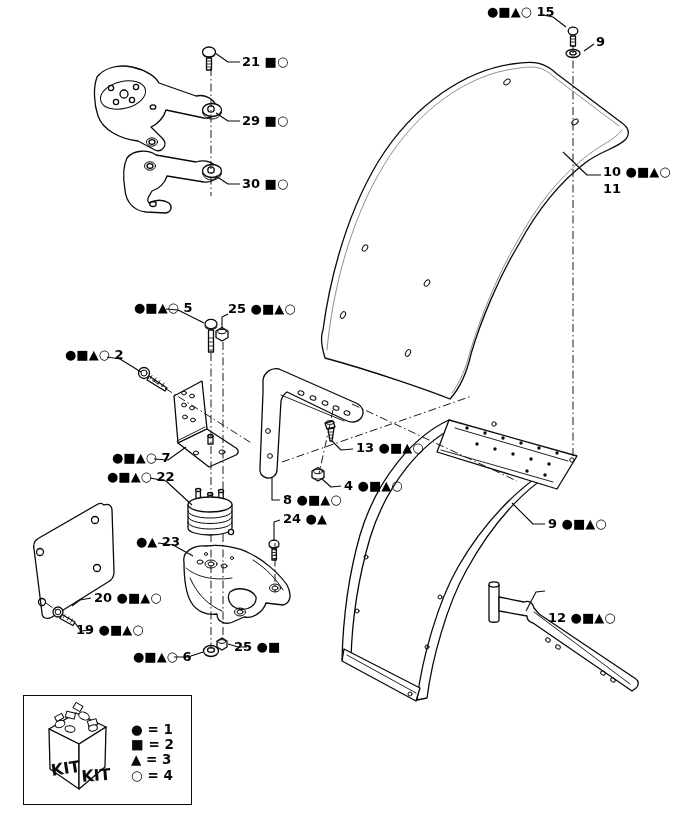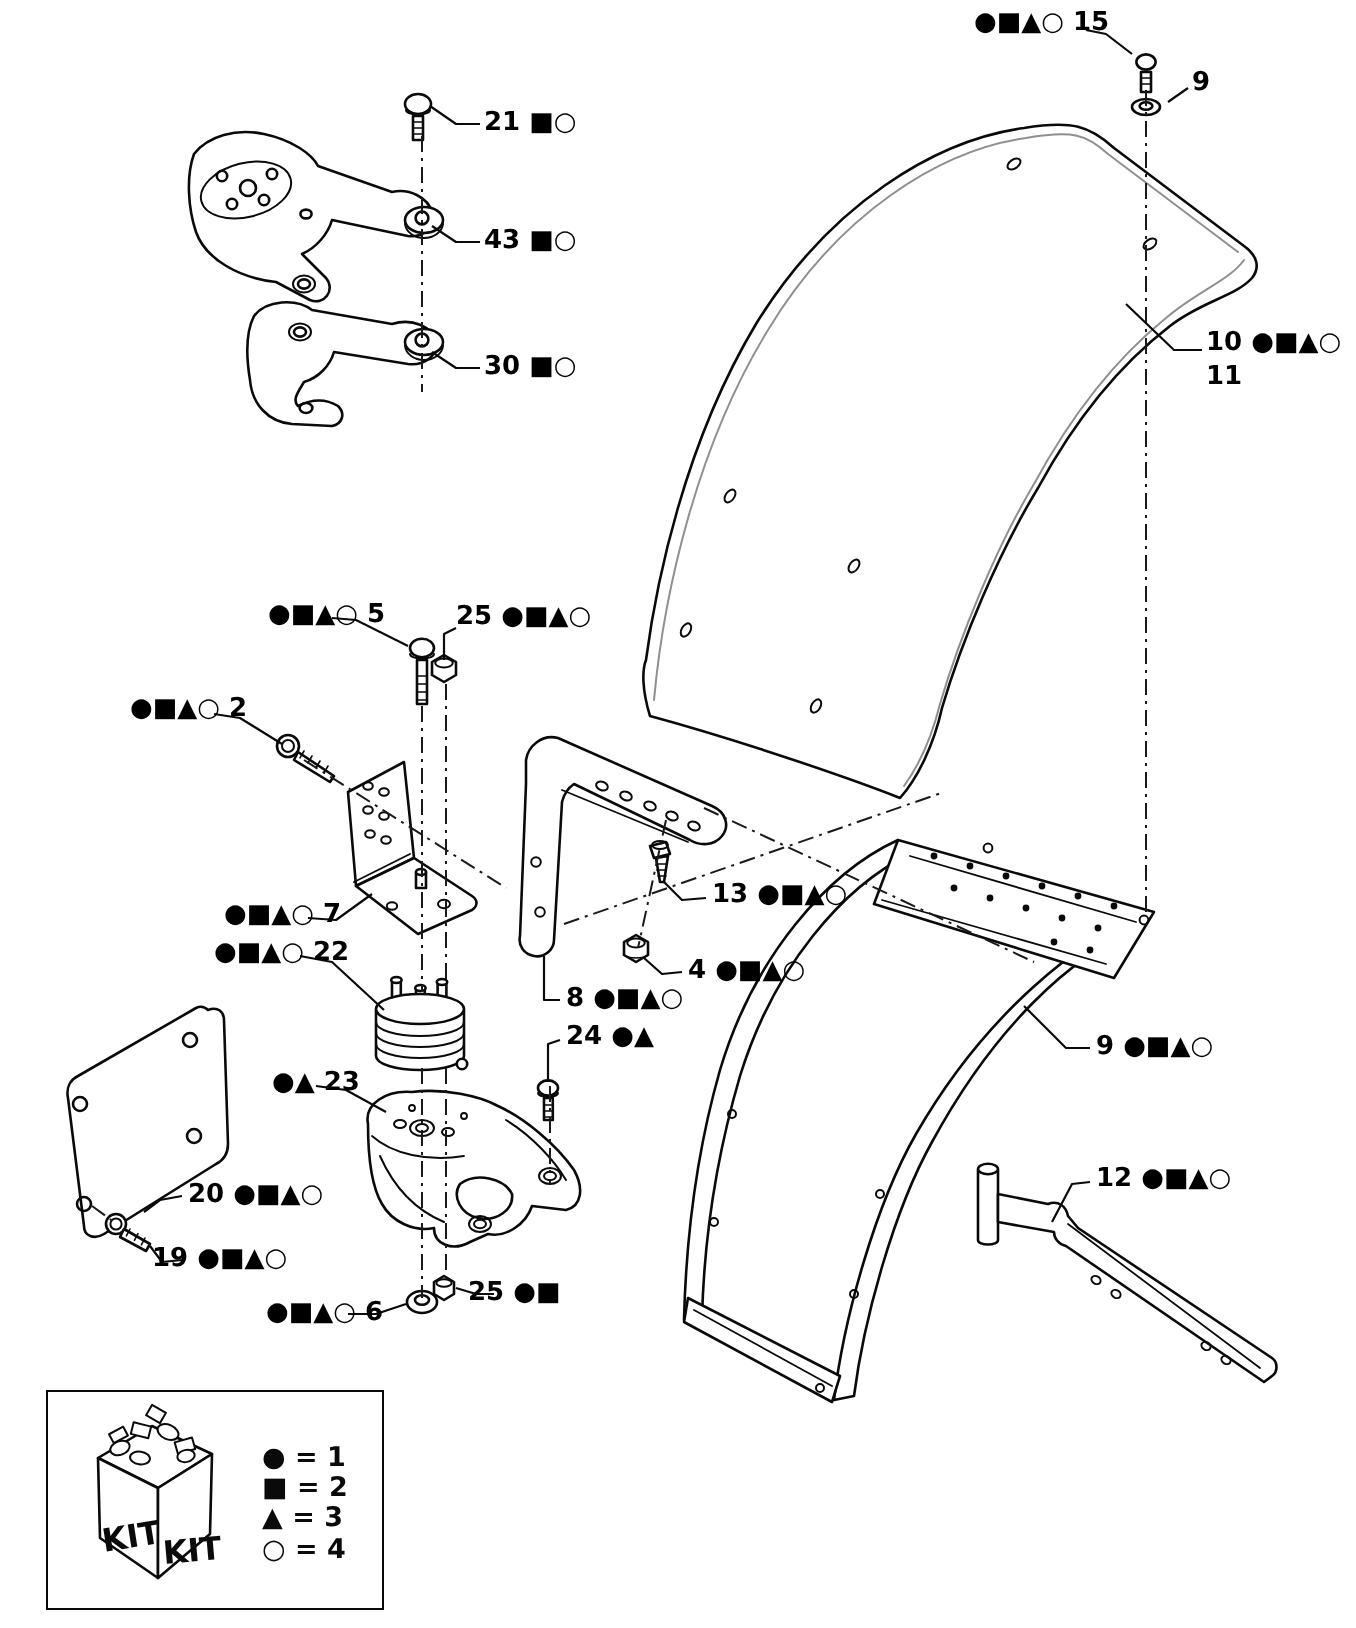--- a/index.html
+++ b/index.html
@@ -315,42 +315,42 @@
     <polyline points="247,647 238,647 228,644"></polyline>
     <polyline points="545,524 533,524 512,503"></polyline>
     <polyline points="545,591 536,592 526,611"></polyline>
   </g>
 
   <text x="52" y="776" font-size="16" font-weight="bold" fill="#0a0a0a" transform="rotate(-9 52 776)">KIT</text>
   <text x="82" y="782" font-size="16" font-weight="bold" fill="#0a0a0a" transform="rotate(-5 82 782)">KIT</text>
 </svg>
 
 <div class="callout" style="left:242px;top:62px">21 ■○</div>
-<div class="callout" style="left:242px;top:121px">43 ■○</div>
+<div class="callout" style="left:242px;top:121px">29 ■○</div>
 <div class="callout" style="left:242px;top:184px">30 ■○</div>
 <div class="callout" style="left:487px;top:12px">●■▲○ 15</div>
 <div class="callout" style="left:596px;top:42px">9</div>
 <div class="callout" style="left:603px;top:172px">10 ●■▲○</div>
 <div class="callout" style="left:603px;top:189px">11</div>
 <div class="callout" style="left:134px;top:308px">●■▲○ 5</div>
 <div class="callout" style="left:228px;top:309px">25 ●■▲○</div>
 <div class="callout" style="left:65px;top:355px">●■▲○ 2</div>
 <div class="callout" style="left:112px;top:458px">●■▲○ 7</div>
 <div class="callout" style="left:107px;top:477px">●■▲○ 22</div>
 <div class="callout" style="left:356px;top:448px">13 ●■▲○</div>
 <div class="callout" style="left:344px;top:486px">4 ●■▲○</div>
 <div class="callout" style="left:283px;top:500px">8 ●■▲○</div>
 <div class="callout" style="left:283px;top:519px">24 ●▲</div>
 <div class="callout" style="left:136px;top:542px">●▲ 23</div>
 <div class="callout" style="left:94px;top:598px">20 ●■▲○</div>
 <div class="callout" style="left:76px;top:630px">19 ●■▲○</div>
 <div class="callout" style="left:133px;top:657px">●■▲○ 6</div>
 <div class="callout" style="left:234px;top:647px">25 ●■</div>
 <div class="callout" style="left:548px;top:524px">9 ●■▲○</div>
-<div class="callout" style="left:548px;top:590px">12 ●■▲○</div>
+<div class="callout" style="left:548px;top:618px">12 ●■▲○</div>
 
 <div class="legend-frame"></div>
 <div class="legend-rows">
   <div class="legend-row">● = 1</div>
   <div class="legend-row">■ = 2</div>
   <div class="legend-row">▲ = 3</div>
   <div class="legend-row">○ = 4</div>
 </div>
 
 </div>

